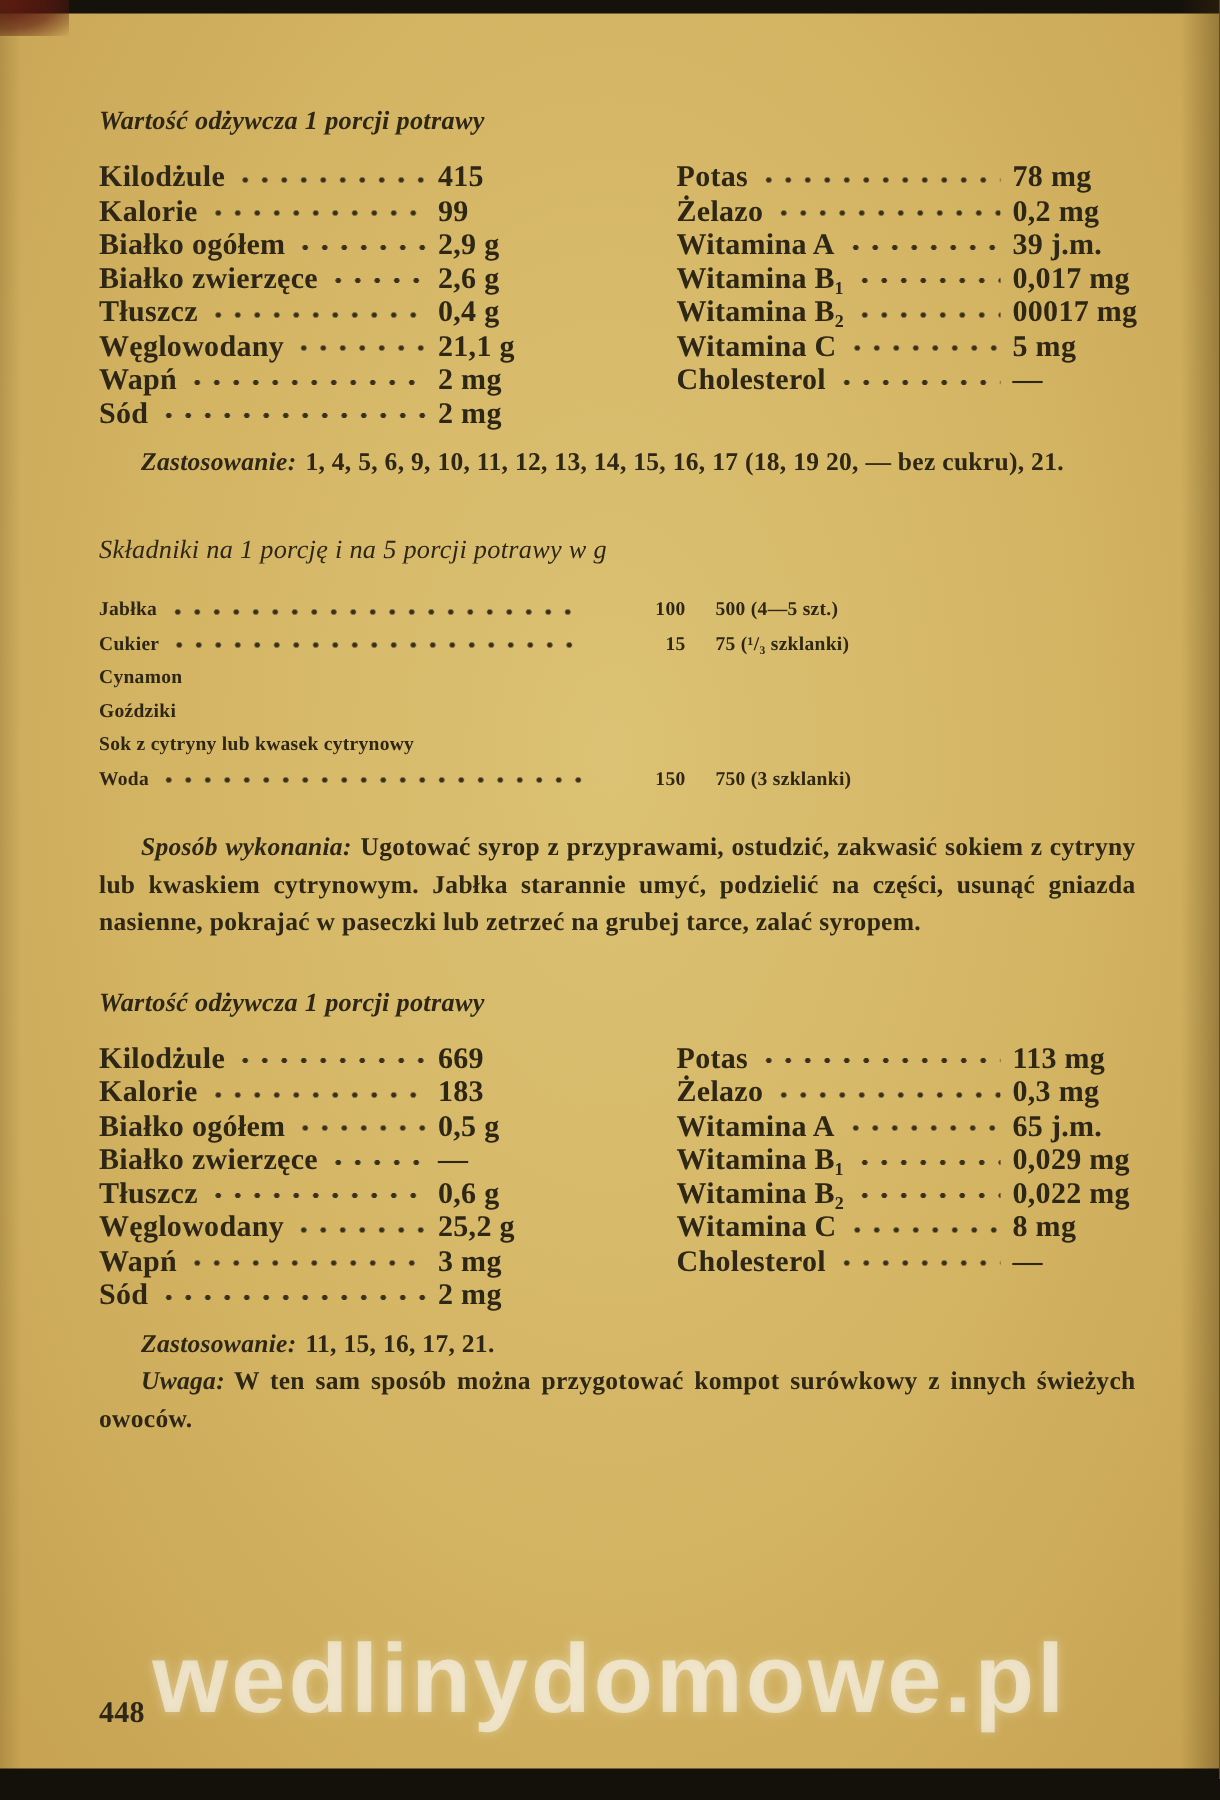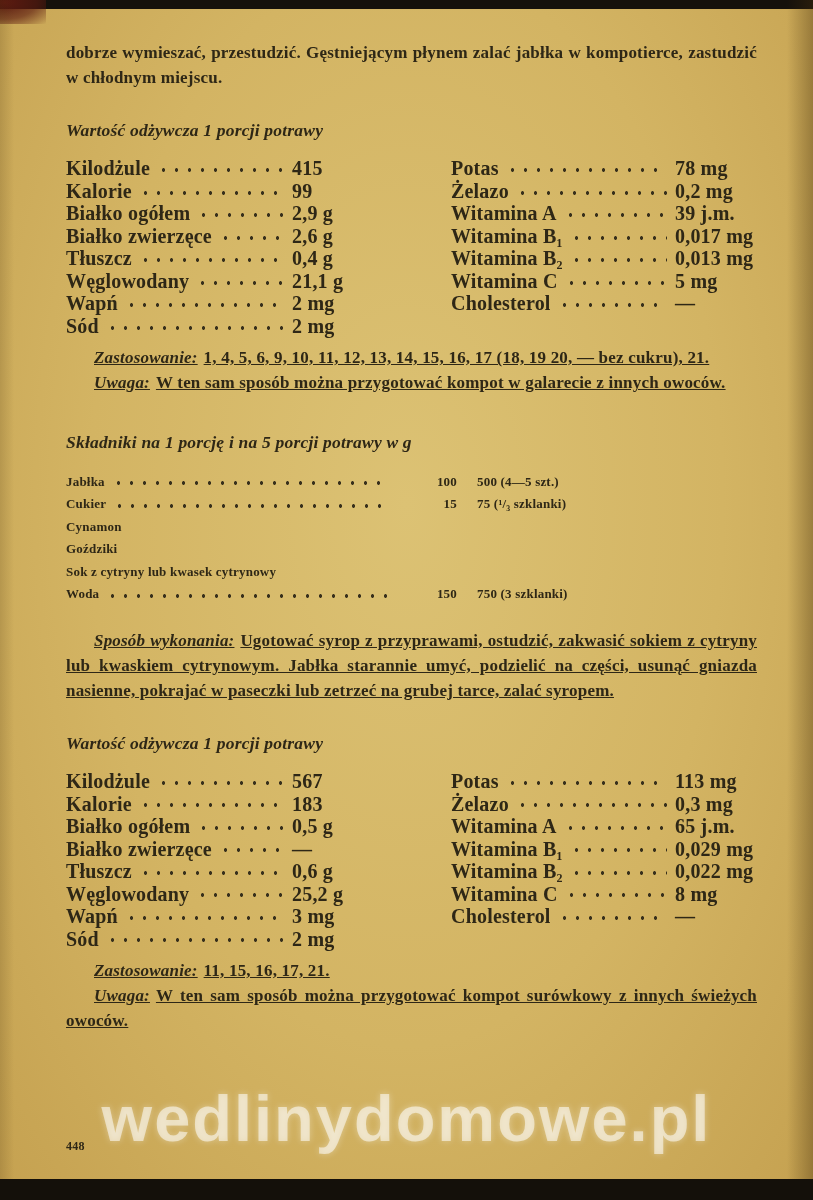--- a/index.html
+++ b/index.html
@@ -20,27 +20,27 @@
   .edge-right{position:absolute;top:0;right:0;bottom:0;width:26px;
     background:linear-gradient(to right, rgba(70,48,12,0) 0%, rgba(70,48,12,.38) 100%);}
   .edge-left{position:absolute;top:0;left:0;bottom:0;width:14px;
     background:linear-gradient(to left, rgba(70,48,12,0) 0%, rgba(70,48,12,.18) 100%);}
   .corner-blotch{position:absolute;top:0;left:0;width:46px;height:24px;
     background:radial-gradient(ellipse at 10% 10%, #5c1a10 0%, rgba(92,26,16,.65) 55%, rgba(92,26,16,0) 100%);}
 
   .page-content{position:relative;padding:40px 56px 0 66px;width:691px;box-sizing:content-box;}
 
   .para{font-size:17px;line-height:1.48;margin:0 0 0 0;text-align:justify;}
-  .indent{text-indent:28px;text-decoration:underline;}
+  .indent{text-indent:28px;}
   .lead{font-style:italic;margin-right:.35em;}
 
   .nut-title{font-size:17.5px;font-style:italic;font-weight:700;margin:30px 0 16px 0;}
   .section-title{font-family:"Liberation Sans","DejaVu Sans",sans-serif;font-size:18px;font-weight:700;
     margin:52px 0 0 0;letter-spacing:.2px;}
-  .ingr-title{font-size:17.5px;font-style:italic;font-weight:700;margin:36px 0 18px 0;}
+  .ingr-title{font-size:17.5px;font-style:italic;font-weight:400;margin:36px 0 18px 0;}
 
   .nutrition{display:flex;justify-content:space-between;margin:0 0 8px 0;}
   .nut-col{width:288px;}
   .nut-col.right{width:306px;}
   .nut-row{display:flex;align-items:baseline;font-size:20px;line-height:22.5px;white-space:nowrap;}
   .nut-label{flex:0 0 auto;}
   .leader{flex:1 1 auto;align-self:stretch;margin:0 8px 0 7px;
     background-image:radial-gradient(circle, #38301c 1.6px, transparent 1.95px);
     background-size:13px 10px;background-repeat:repeat-x;background-position:0 62%;}
   .nut-value{flex:0 0 auto;width:82px;}
@@ -48,37 +48,36 @@
 
   .ingredients{margin:0 0 10px 0;}
   .ing-row{display:flex;align-items:baseline;font-size:13px;line-height:22.5px;white-space:nowrap;}
   .ing-name{flex:0 0 auto;}
   .ing-q1{flex:0 0 auto;width:60px;text-align:right;}
   .ing-q2{flex:0 0 auto;width:300px;box-sizing:border-box;padding-left:20px;}
 
   .block-gap-sm{margin-top:8px;}
   .block-gap-md{margin-top:22px;}
 
-  .page-number{position:absolute;left:66px;bottom:46px;font-size:12px;}
+  .page-number{position:absolute;left:66px;bottom:46px;font-size:20px;}
   .watermark{position:absolute;left:0;right:0;bottom:44px;text-align:center;
     font-family:"Liberation Sans","DejaVu Sans",sans-serif;
     font-size:65px;font-weight:700;letter-spacing:2px;
     color:rgba(255,255,255,.55);text-shadow:0 0 7px rgba(255,255,255,.35);
     pointer-events:none;}
 </style>
 </head>
 <body>
 
 <div class="scan">
   <div class="edge-top"></div>
   <div class="corner-blotch"></div>
 
   <div class="page-content">
 
-    <p class="para">dobrze wymieszać, przestudzić. Gęstniejącym płynem zalać jabłka w kompotierce, zastudzić w chłodnym miejscu.</p>
 
     <h3 class="nut-title">Wartość odżywcza 1 porcji potrawy</h3>
 
     <div class="nutrition">
       <div class="nut-col left" id="nut1-left">
           <div class="nut-row">
             <span class="nut-label">Kilodżule</span>
             <span class="leader"></span>
             <span class="nut-value">415</span>
           </div>
@@ -135,38 +134,37 @@
             <span class="nut-value">39 j.m.</span>
           </div>
           <div class="nut-row">
             <span class="nut-label">Witamina B₁</span>
             <span class="leader"></span>
             <span class="nut-value">0,017 mg</span>
           </div>
           <div class="nut-row">
             <span class="nut-label">Witamina B₂</span>
             <span class="leader"></span>
-            <span class="nut-value">0,013 mg</span>
+            <span class="nut-value">00017 mg</span>
           </div>
           <div class="nut-row">
             <span class="nut-label">Witamina C</span>
             <span class="leader"></span>
             <span class="nut-value">5 mg</span>
           </div>
           <div class="nut-row">
             <span class="nut-label">Cholesterol</span>
             <span class="leader"></span>
             <span class="nut-value">—</span>
           </div>
         </div>
     </div>
 
     <p class="para indent block-gap-sm"><span class="lead">Zastosowanie:</span><span>1, 4, 5, 6, 9, 10, 11, 12, 13, 14, 15, 16, 17 (18, 19 20, — bez cukru), 21.</span></p>
 
-    <p class="para indent"><span class="lead">Uwaga:</span><span>W ten sam sposób można przygotować kompot w galarecie z innych owoców.</span></p>
 
 
     <h3 class="ingr-title">Składniki na 1 porcję i na 5 porcji potrawy w g</h3>
 
     <div class="ingredients" id="ingredients">
         <div class="ing-row">
           <span class="ing-name">Jabłka</span>
           <span class="leader"></span>
           <span class="ing-q1">100</span>
           <span class="ing-q2">500 (4—5 szt.)</span>
@@ -196,21 +194,21 @@
 
     <p class="para indent block-gap-md"><span class="lead">Sposób wykonania:</span><span>Ugotować syrop z przyprawami, ostudzić, zakwasić sokiem z cytryny lub kwaskiem cytrynowym. Jabłka starannie umyć, podzielić na części, usunąć gniazda nasienne, pokrajać w paseczki lub zetrzeć na grubej tarce, zalać syropem.</span></p>
 
     <h3 class="nut-title">Wartość odżywcza 1 porcji potrawy</h3>
 
     <div class="nutrition">
       <div class="nut-col left" id="nut2-left">
           <div class="nut-row">
             <span class="nut-label">Kilodżule</span>
             <span class="leader"></span>
-            <span class="nut-value">567</span>
+            <span class="nut-value">669</span>
           </div>
           <div class="nut-row">
             <span class="nut-label">Kalorie</span>
             <span class="leader"></span>
             <span class="nut-value">183</span>
           </div>
           <div class="nut-row">
             <span class="nut-label">Białko ogółem</span>
             <span class="leader"></span>
             <span class="nut-value">0,5 g</span>

